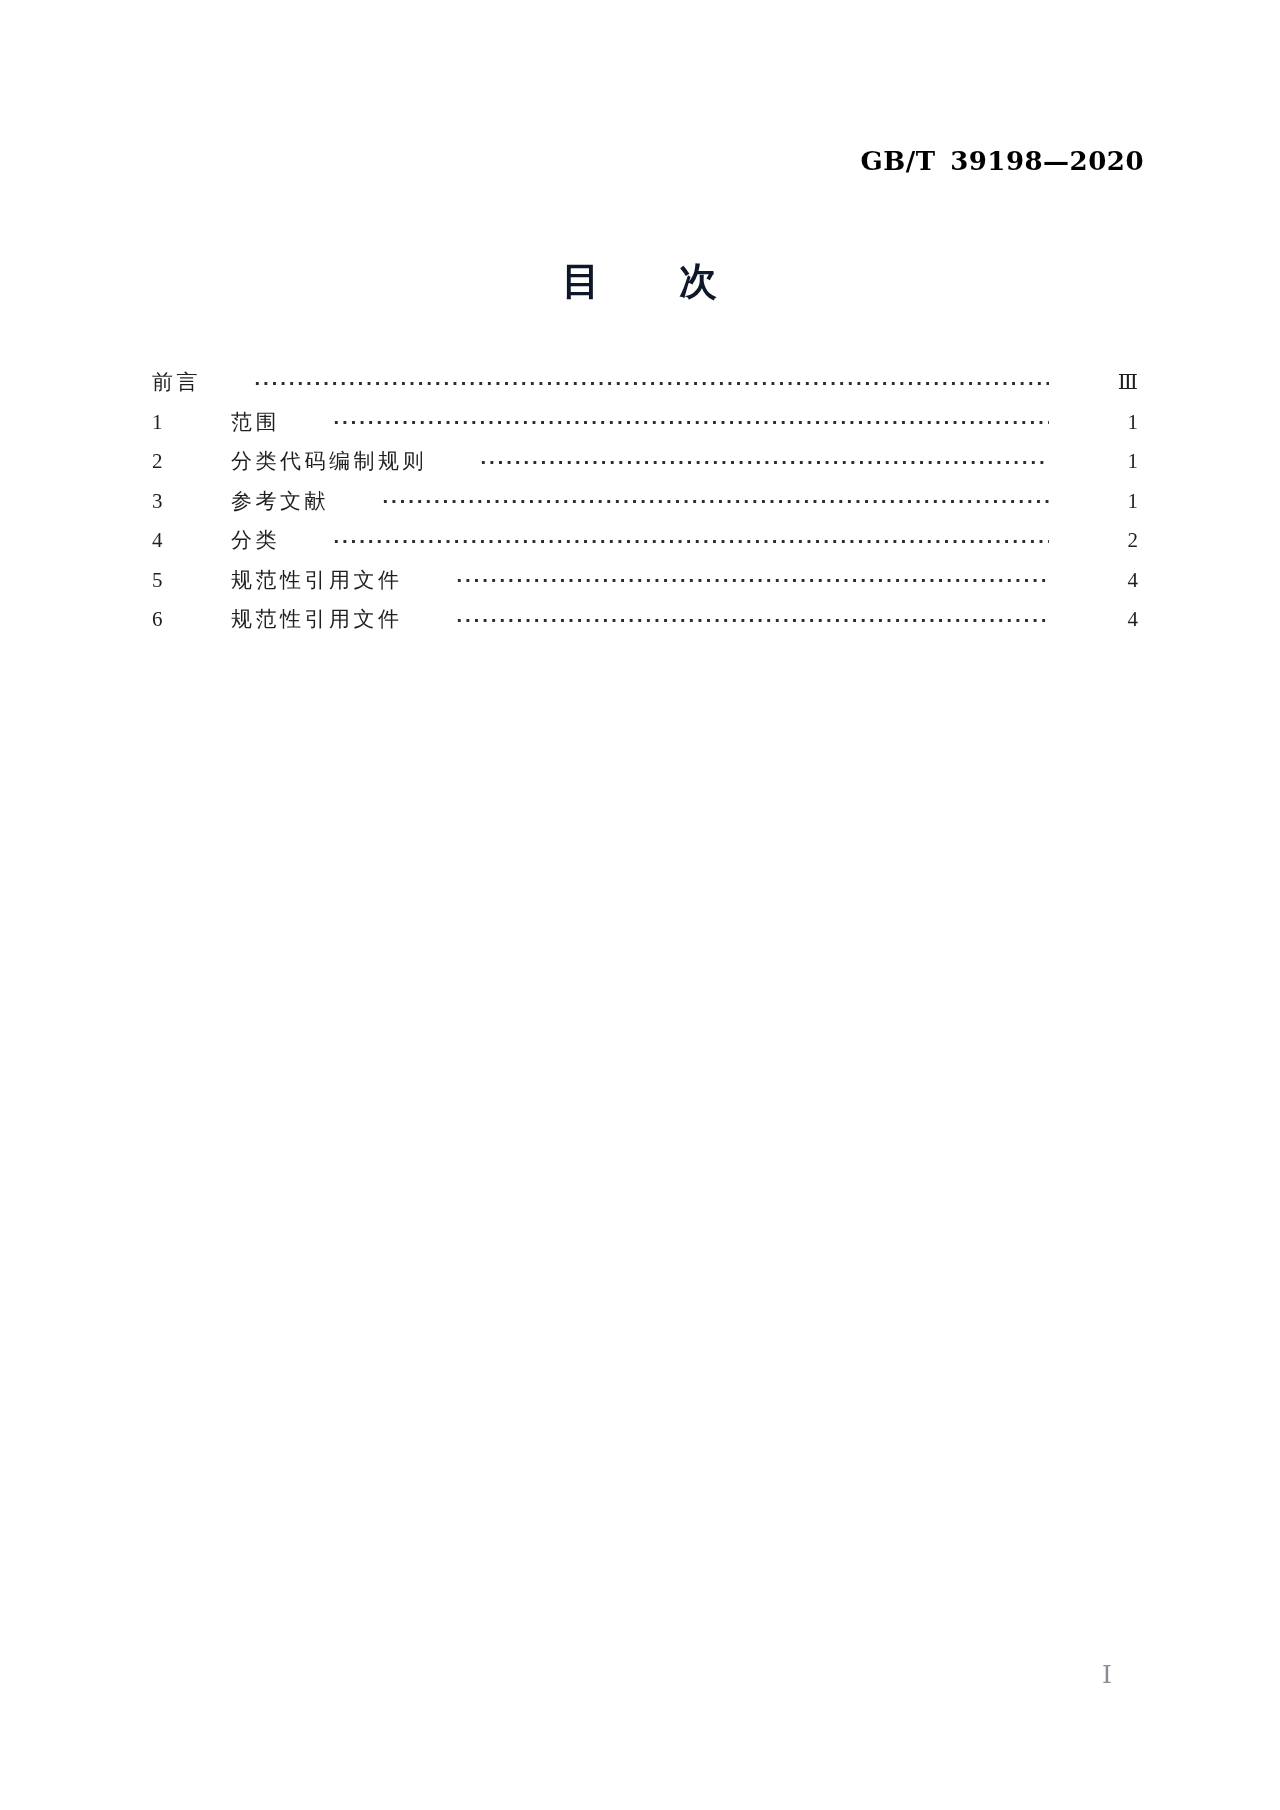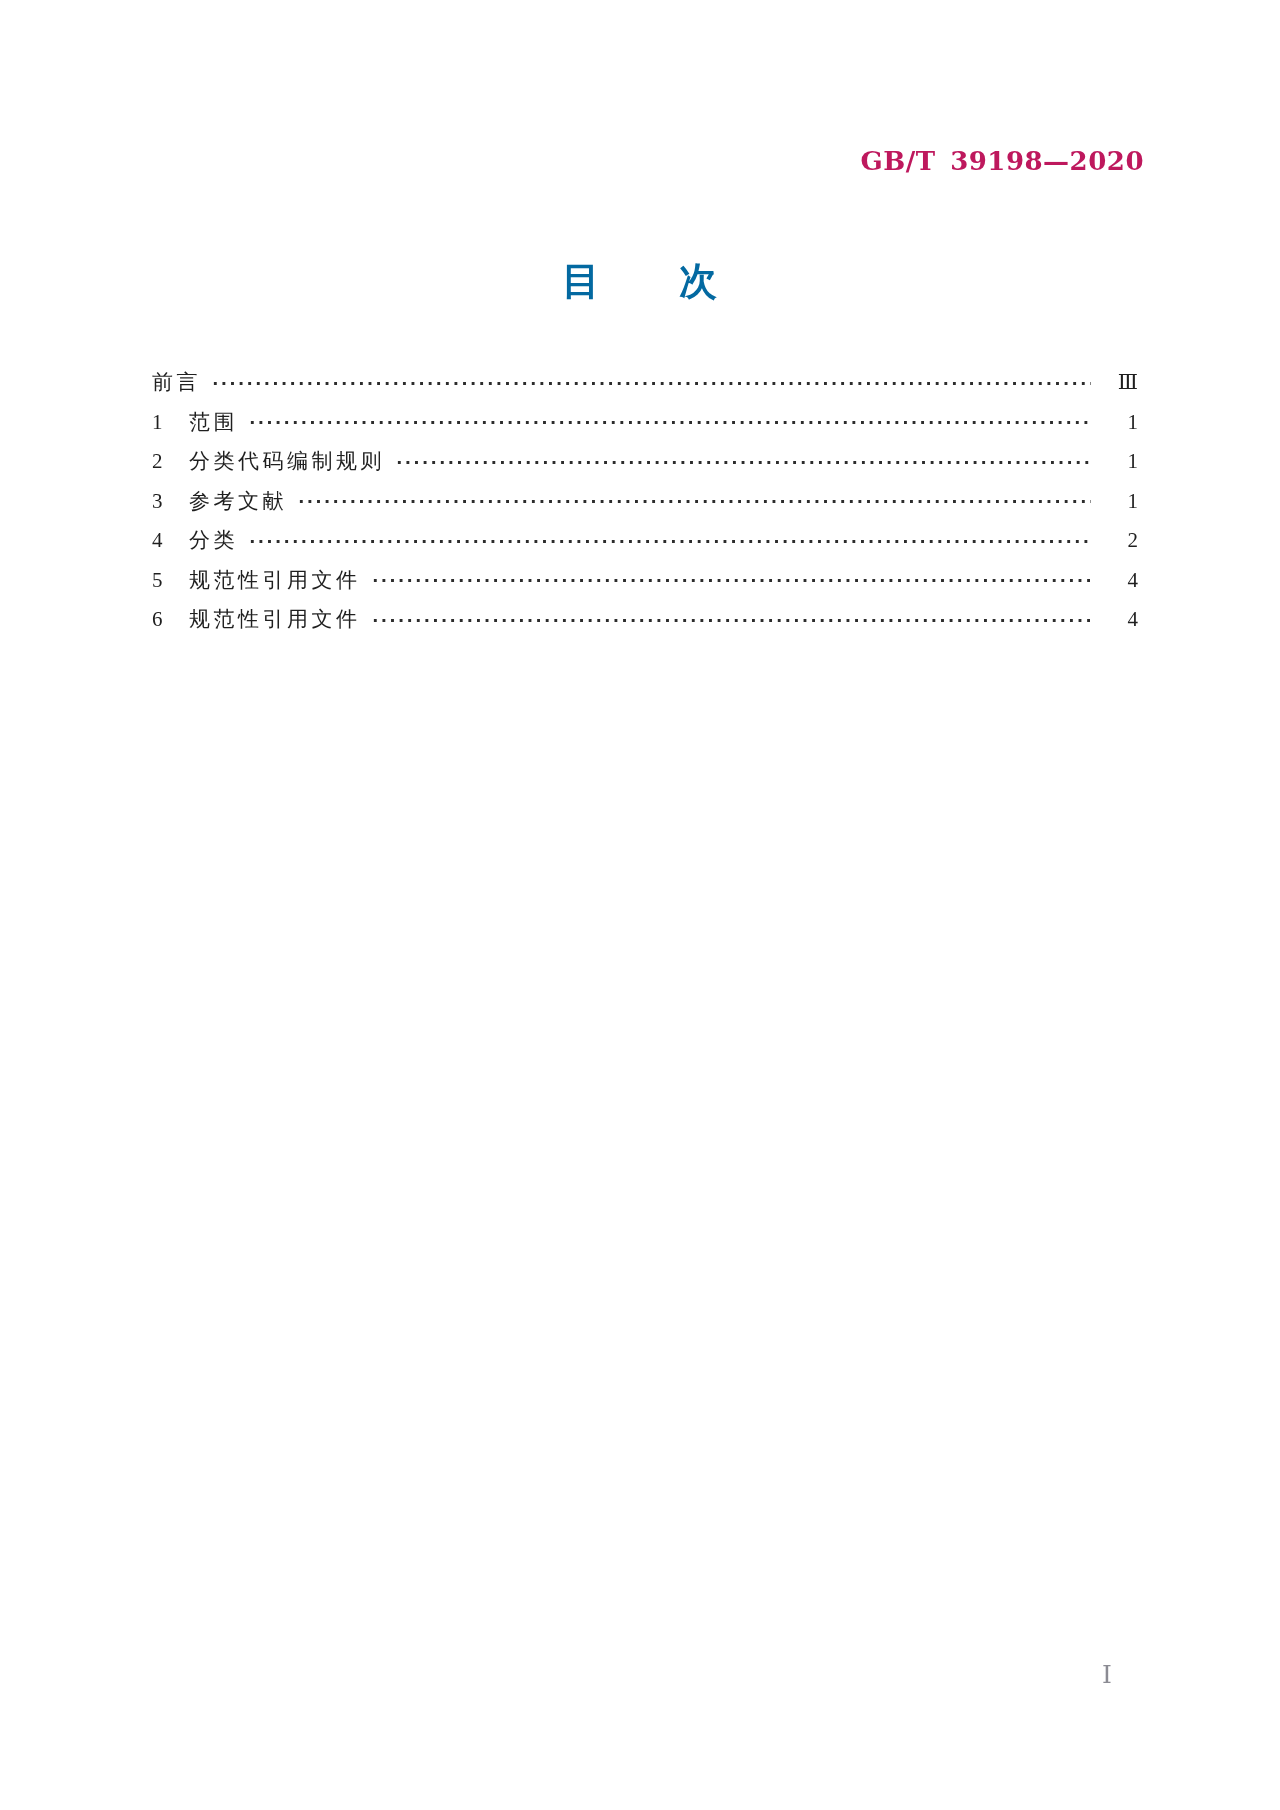--- a/index.html
+++ b/index.html
@@ -22,51 +22,52 @@
   
   .header-code {
     position: absolute;
     top: 146px;
     right: 136px;
     font-size: 26px;
     font-weight: bold;
     font-family: "DejaVu Serif", "Liberation Serif", serif;
     letter-spacing: 0.5px;
     word-spacing: 5px;
-    color: #be185d;
+    color: #000000;
   }
 
   
   .doc-title {
     position: absolute;
     top: 256px;
     left: 0;
     width: 100%;
     margin: 0;
     text-align: center;
     font-family: "Liberation Sans", "DejaVu Sans", sans-serif;
     font-weight: bold;
     font-size: 38px;
     letter-spacing: 1px;
-    color: #0369a1;
+    color: #0f172a;
   }
 
   
   .toc {
     position: absolute;
     top: 369px;
     left: 152px;
     right: 142px;
   }
   .toc-row {
     display: flex;
     align-items: flex-start;
     height: 39.5px;
     font-size: 21px;
     line-height: 27px;
+    gap: 42px;
   }
   .toc-num {
     flex: 0 0 37px;
     letter-spacing: 2px;
   }
   .toc-label {
     white-space: nowrap;
     letter-spacing: 3.5px;
   }
   .toc-leader {

